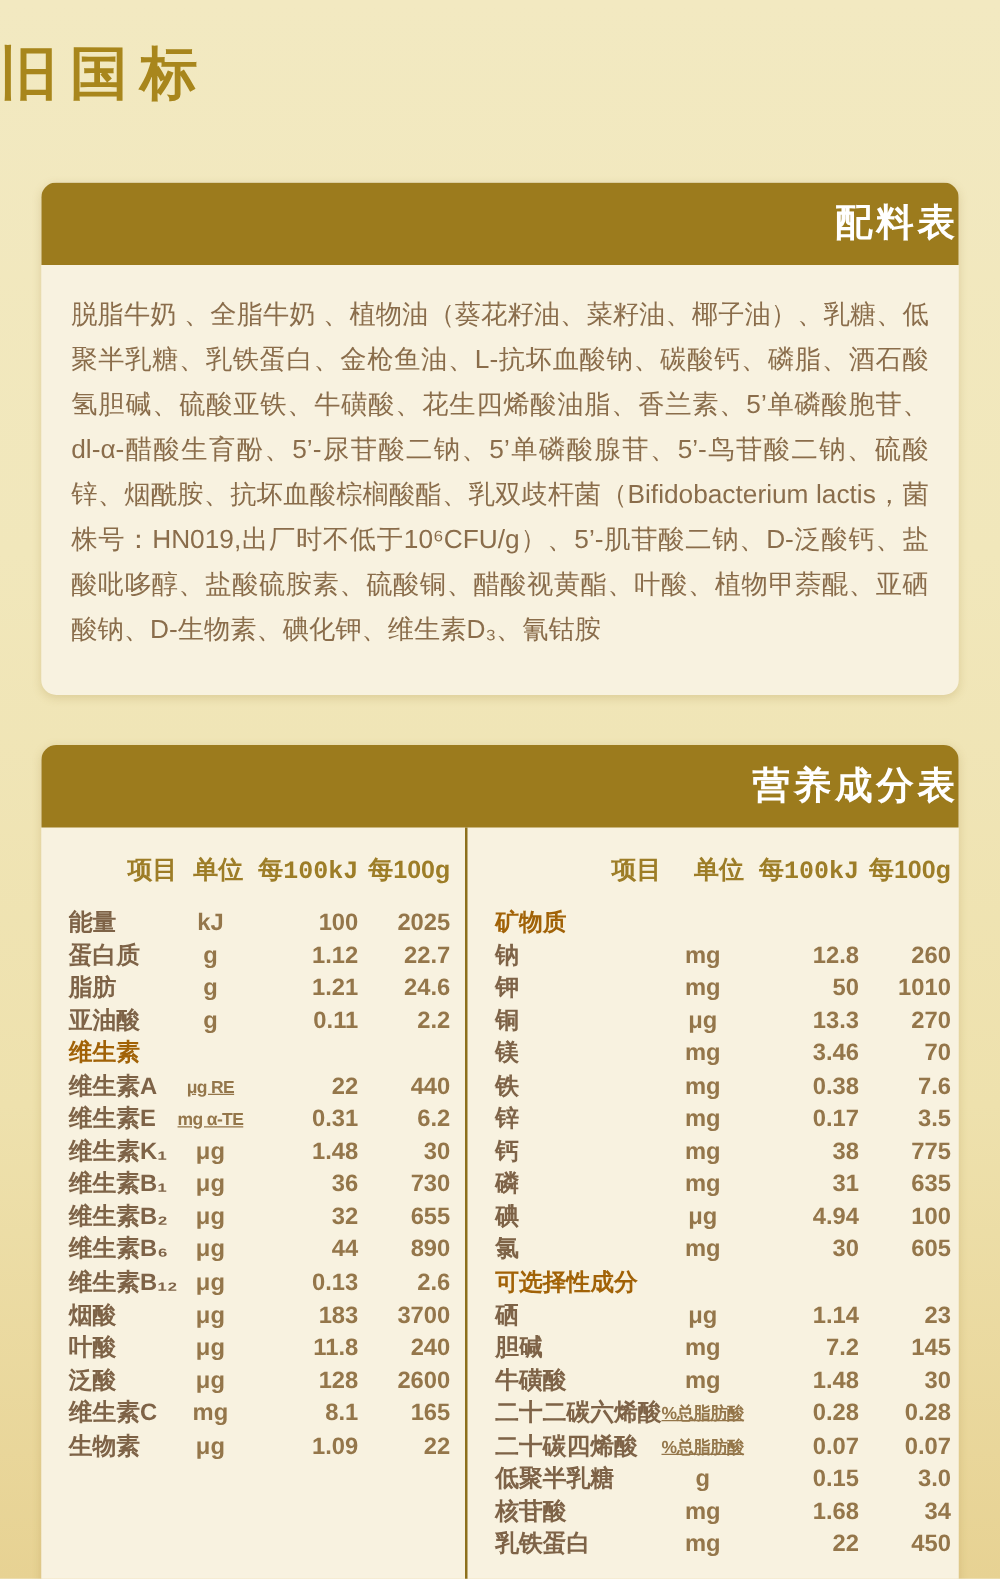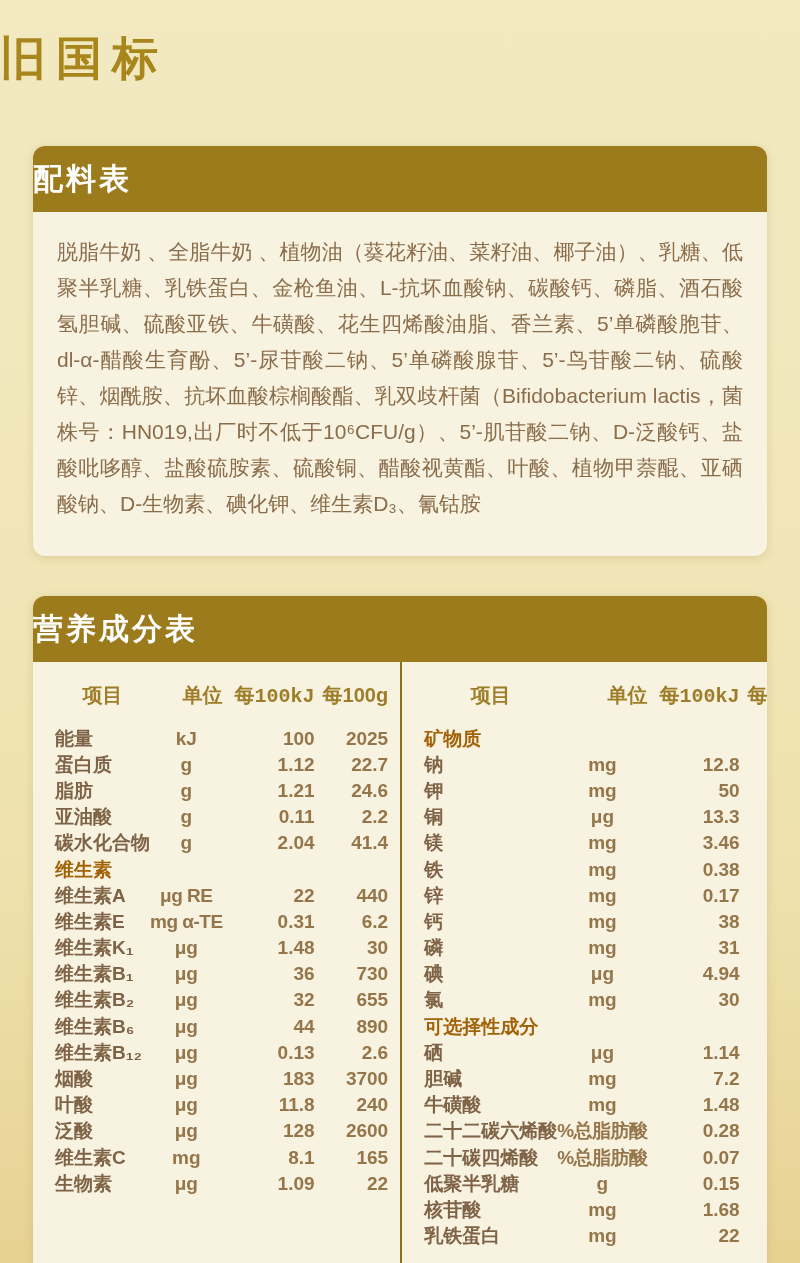--- a/index.html
+++ b/index.html
@@ -22,21 +22,21 @@
     border-radius:12px;
     background:#f8f2e0;
     box-shadow:0 2px 8px rgba(150,120,40,0.22);
     overflow:hidden;
   }
   .card-ingredients{margin-top:56px;}
   .card-nutrition{margin-top:40px;}
   .card-header{
     background:#9c7b1d;
     color:#ffffff;
-    text-align:left;
+    text-align:right;
     font-size:30px;
     font-weight:bold;
     letter-spacing:3px;
     line-height:66px;
     height:66px;
   }
   .ingredients-text{
     padding:22px 24px 34px 24px;
     font-size:21px;
     line-height:36px;
@@ -62,21 +62,21 @@
     width:100%;
     border-collapse:collapse;
   }
   .nutrition-table th{
     font-size:20px;
     font-weight:bold;
     color:#9d7d27;
     padding:4px 0 16px 0;
     white-space:nowrap;
   }
-  .nutrition-table th.c-label{text-align:center;}
+  .nutrition-table th.c-label{text-align:right;}
   .nutrition-table th.c-unit,
   .nutrition-table th.c-kj,
   .nutrition-table th.c-g{text-align:right;}
   .nutrition-table th.c-unit{padding-right:2px;}
   .nutrition-table th.c-kj{padding-left:10px;font-family:Liberation Mono, monospace;}
   .nutrition-table th.c-g{padding-left:8px;}
   .nutrition-table td{
     font-size:19px;
     padding:2.6px 0;
     white-space:nowrap;
@@ -89,21 +89,21 @@
     width:38%;
   }
   .nutrition-table td.label.section{color:#a16207;}
   .nutrition-table td.unit{
     text-align:center;
     color:#94764a;
     font-weight:bold;
     width:24%;
     padding-right:2px;
   }
-  .nutrition-table td.unit.small{font-size:19px;letter-spacing:-0.5px;}
+  .nutrition-table td.unit.small{font-size:14px;letter-spacing:-0.5px;text-decoration:underline;}
   .nutrition-table td.num{
     text-align:right;
     color:#94764a;
     font-weight:bold;
     width:20%;
   }
   .nutrition-table td.num.last{width:18%;}
 </style>
 </head>
 <body>
@@ -154,26 +154,20 @@
                 <td class="num">1.21</td>
                 <td class="num last">24.6</td>
               </tr>
               <tr>
                 <td class="label">亚油酸</td>
                 <td class="unit">g</td>
                 <td class="num">0.11</td>
                 <td class="num last">2.2</td>
               </tr>
               <tr>
-                <td class="label">碳水化合物</td>
-                <td class="unit">g</td>
-                <td class="num">2.04</td>
-                <td class="num last">41.4</td>
-              </tr>
-              <tr>
                 <td colspan="4" class="label section">维生素</td>
               </tr>
               <tr>
                 <td class="label">维生素A</td>
                 <td class="unit small">μg RE</td>
                 <td class="num">22</td>
                 <td class="num last">440</td>
               </tr>
               <tr>
                 <td class="label">维生素E</td>

